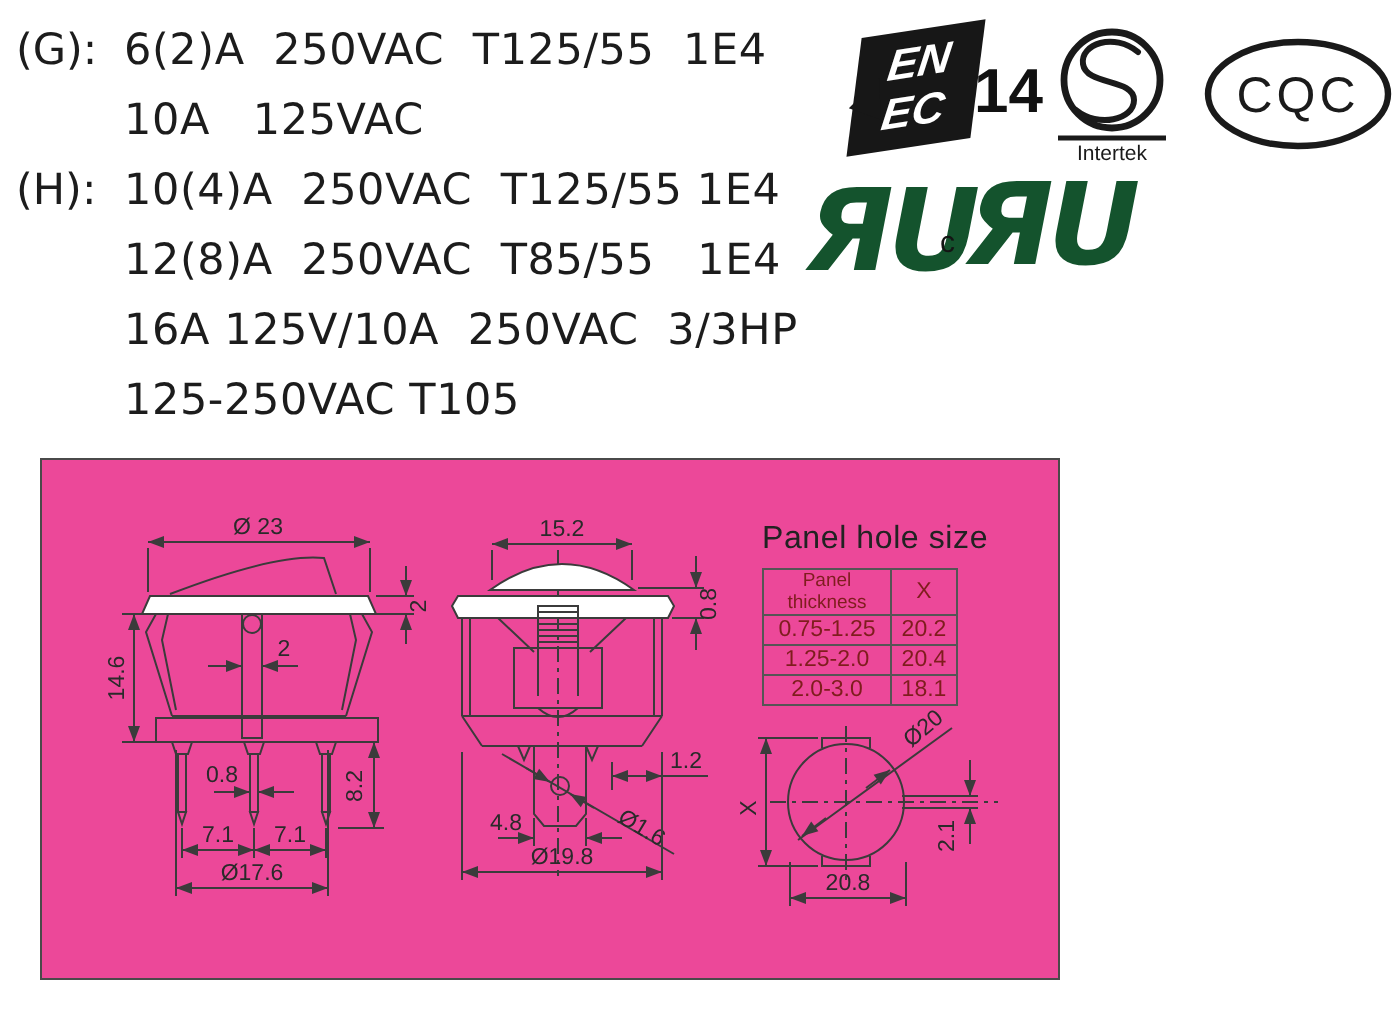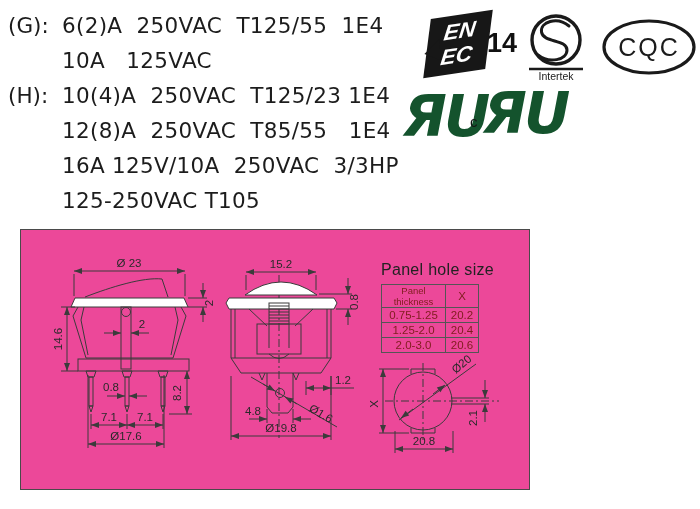--- a/index.html
+++ b/index.html
@@ -13,21 +13,21 @@
   .rlabel{width:54px;white-space:pre;}
   .rval{white-space:pre;letter-spacing:.3px;}
 
   
   .enec{position:absolute;left:414px;top:10px;width:112px;height:72px;}
   .enec-flag{position:absolute;left:14px;top:4px;width:60px;height:56px;background:#171717;
              transform:skewX(-16deg) rotate(-9deg);color:#fff;font-weight:bold;font-style:italic;
              font-size:22px;line-height:25px;text-align:center;padding-top:4px;}
   .enec-tip{position:absolute;left:-2px;top:23px;width:0;height:0;border-top:11px solid transparent;
             border-bottom:11px solid transparent;border-right:15px solid #171717;transform:rotate(-9deg);}
-  .enec-num{position:absolute;left:73px;top:18px;font-size:27px;font-weight:800;color:#111;}
+  .enec-num{position:absolute;left:73px;top:18px;font-size:31px;font-weight:800;color:#111;}
 
   
   .ul{position:absolute;font-family:"DejaVu Sans",sans-serif;font-style:italic;font-weight:bold;
       font-size:57px;letter-spacing:-3px;color:#14532d;line-height:1;text-align:center;}
   .ul-c{position:absolute;font-size:15px;color:#141414;font-weight:400;}
 
   
   .panel{position:absolute;left:20px;top:229px;width:508px;height:259px;
          border:1.5px solid #4a4a4a;background:#ec4899;}
   .panel svg{position:absolute;left:0;top:0;}
@@ -54,21 +54,21 @@
     <div class="rrow">
       <span class="rlabel">(G):</span>
       <span class="rval">6(2)A  250VAC  T125/55  1E4</span>
     </div>
     <div class="rrow">
       <span class="rlabel"></span>
       <span class="rval">10A   125VAC</span>
     </div>
     <div class="rrow">
       <span class="rlabel">(H):</span>
-      <span class="rval">10(4)A  250VAC  T125/23 1E4</span>
+      <span class="rval">10(4)A  250VAC  T125/55 1E4</span>
     </div>
     <div class="rrow">
       <span class="rlabel"></span>
       <span class="rval">12(8)A  250VAC  T85/55   1E4</span>
     </div>
     <div class="rrow">
       <span class="rlabel"></span>
       <span class="rval">16A 125V/10A  250VAC  3/3HP</span>
     </div>
     <div class="rrow">
@@ -237,18 +237,18 @@
       <tr>
         <td class="c1">0.75-1.25</td>
         <td class="c2">20.2</td>
       </tr>
       <tr>
         <td class="c1">1.25-2.0</td>
         <td class="c2">20.4</td>
       </tr>
       <tr>
         <td class="c1">2.0-3.0</td>
-        <td class="c2">20.6</td>
+        <td class="c2">18.1</td>
       </tr>
     </tbody>
   </table>
 
 </div>
 
 </body></html>

